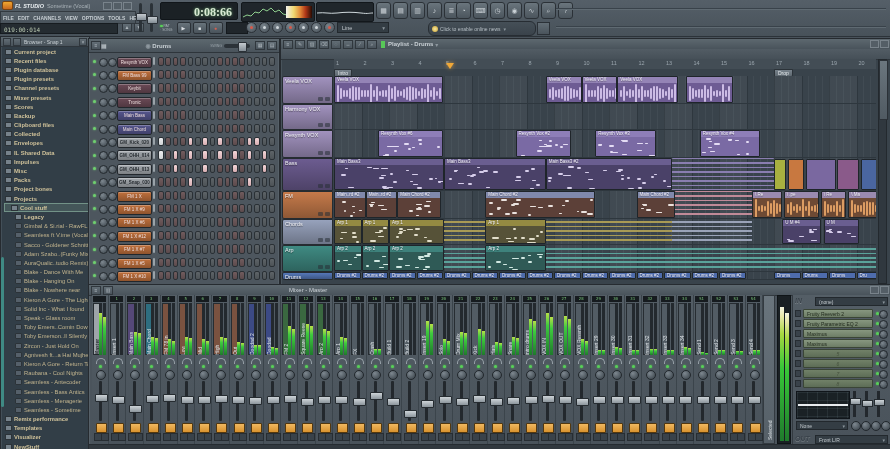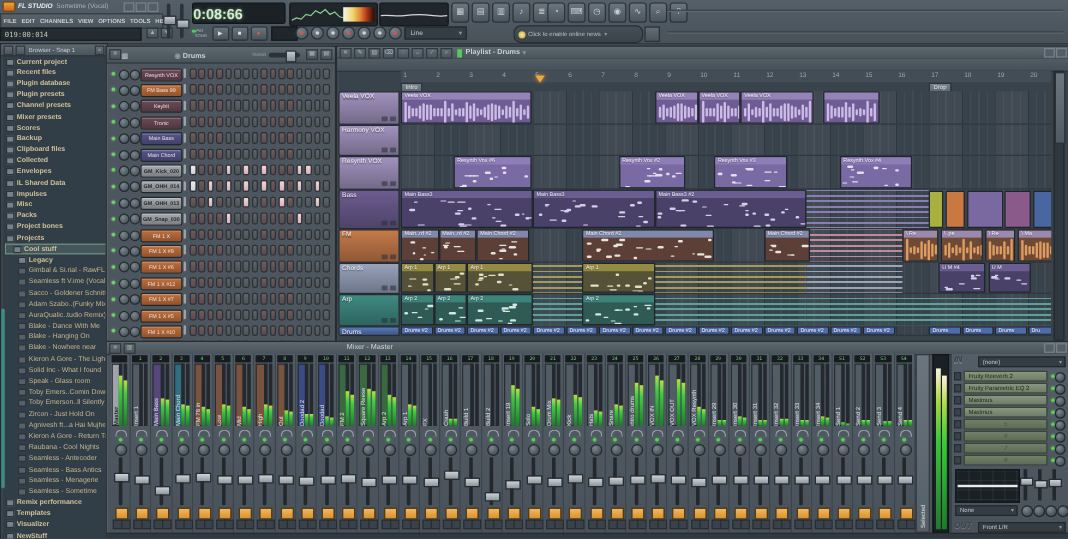--- a/index.html
+++ b/index.html
@@ -21,22 +21,22 @@
   #menubar{position:absolute;left:0;top:11px;width:134px;height:11px;background:linear-gradient(#58626a,#4a545c);
     border:1px solid #333a40;display:flex;align-items:center;}
   .menu-item{color:#c5ccd1;font-size:5px;font-weight:bold;padding:0 2px;}
   #posdisp{position:absolute;left:0;top:23px;width:118px;height:11px;background:#252c31;border:1px solid #171c20;
     color:#b9c8b0;font-size:6px;font-family:"DejaVu Sans Mono",monospace;line-height:11px;padding-left:3px;box-sizing:border-box;}
   #posbtns{position:absolute;left:120px;top:23px;display:flex;}
   #mainsliders{position:absolute;left:136px;top:1px;width:22px;height:33px;}
   .vslider{position:absolute;top:2px;width:3px;height:29px;background:#2b3238;border-radius:2px;}
   .vslider .vthumb{position:absolute;left:-3px;width:9px;height:6px;background:linear-gradient(#c4cacf,#848e96);border:1px solid #2b3137;border-radius:1px;}
   #lcdtime{position:absolute;left:160px;top:2px;width:78px;height:18px;background:#1b2125;border:1px solid #11161a;
-    border-radius:2px;color:#d9ead4;font-family:Liberation Sans, sans-serif;font-size:12px;font-weight:bold;
-    text-align:left;line-height:18px;padding-right:5px;box-sizing:border-box;text-shadow:0 0 3px rgba(160,255,160,.6);}
+    border-radius:2px;color:#d9ead4;font-family:Liberation Serif, serif;font-size:12px;font-weight:bold;
+    text-align:right;line-height:18px;padding-right:5px;box-sizing:border-box;text-shadow:0 0 3px rgba(160,255,160,.6);}
   #transport{position:absolute;left:160px;top:22px;height:12px;display:flex;align-items:center;}
   .patsong{font-size:3.5px;color:#aeb7bd;line-height:4px;margin-right:2px;}
   .led{width:3px;height:3px;border-radius:50%;background:#58d058;box-shadow:0 0 2px #58d058;display:inline-block;}
   .tbtn{width:12px;height:10px;background:linear-gradient(#68737b,#49535b);border:1px solid #2b3137;border-radius:2px;
     margin-left:2px;color:#d8dde1;font-size:5px;text-align:center;line-height:10px;}
   #patlcd{width:20px;height:10px;background:#20262b;border:1px solid #14191d;margin-left:3px;}
   #cpupanel{position:absolute;left:241px;top:2px;width:72px;height:18px;background:#20262b;border:1px solid #12171b;border-radius:2px;overflow:hidden;}
   #cpubar{position:absolute;right:2px;top:3px;width:26px;height:12px;
     background:linear-gradient(90deg,#f2f2ee 0%,#f0d870 30%,#e08838 55%,#b03818 75%,#2a0c04 100%);}
   #scopepanel{position:absolute;left:316px;top:2px;width:56px;height:18px;background:#20262b;border:1px solid #12171b;border-radius:2px;overflow:hidden;}

